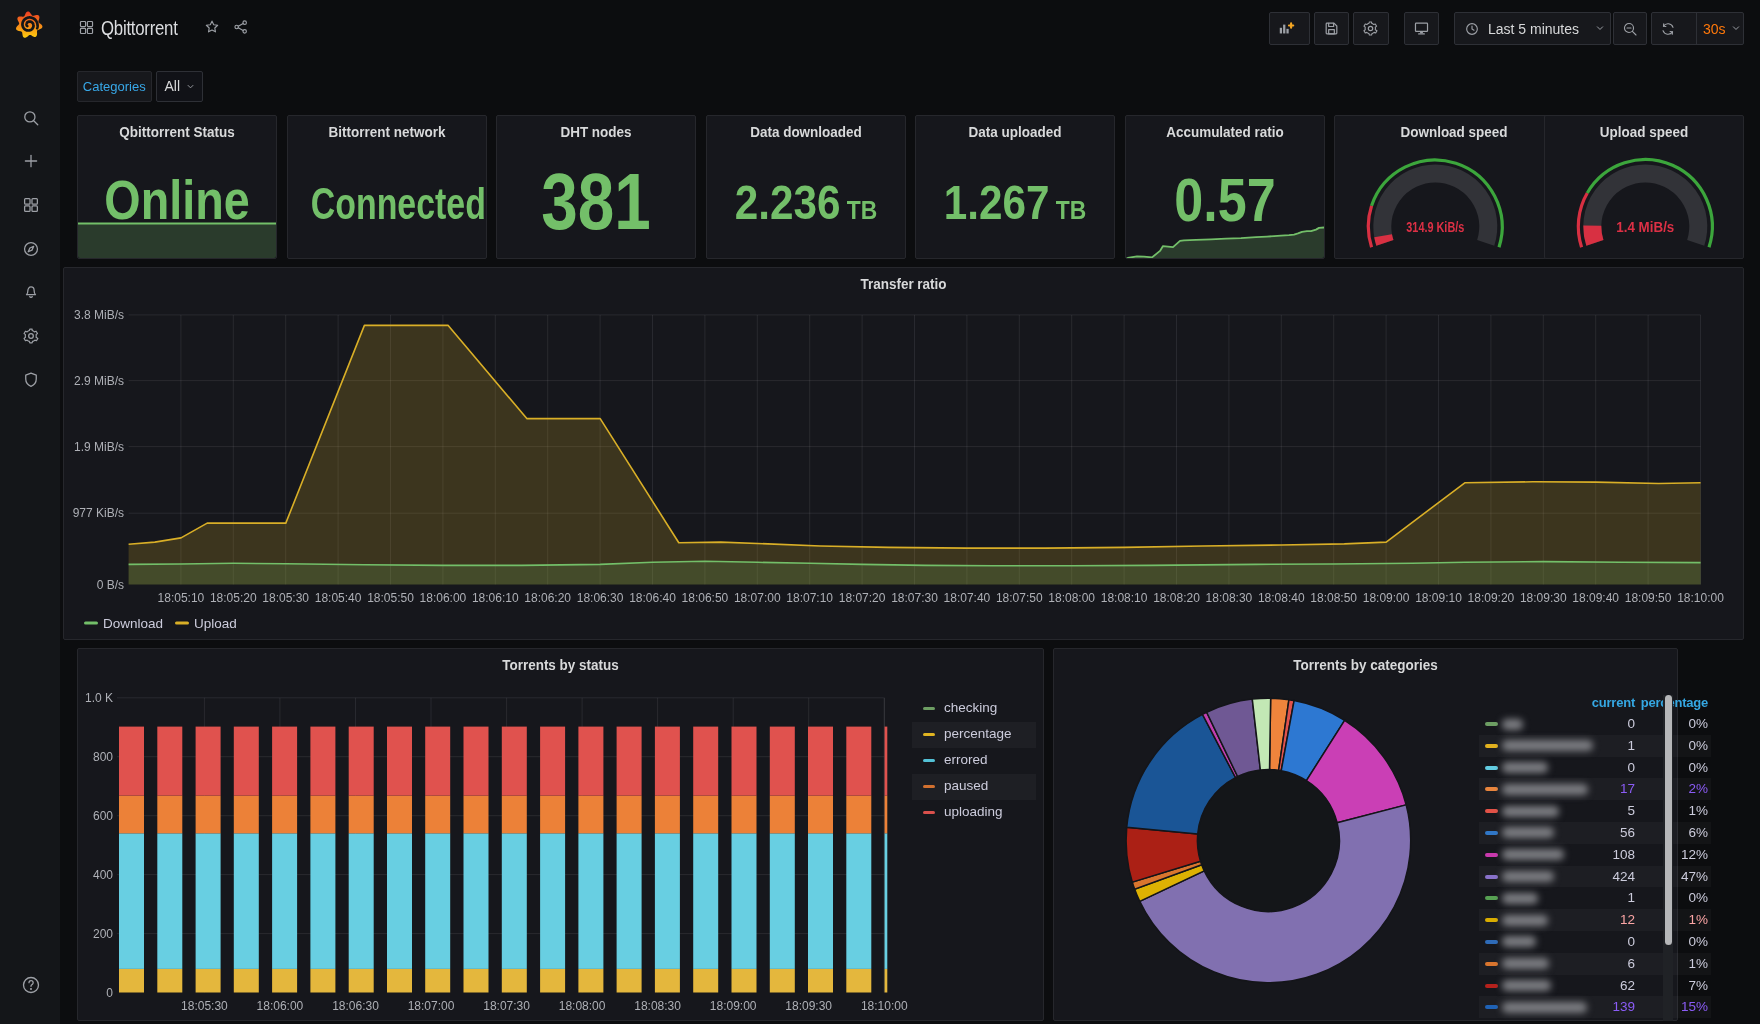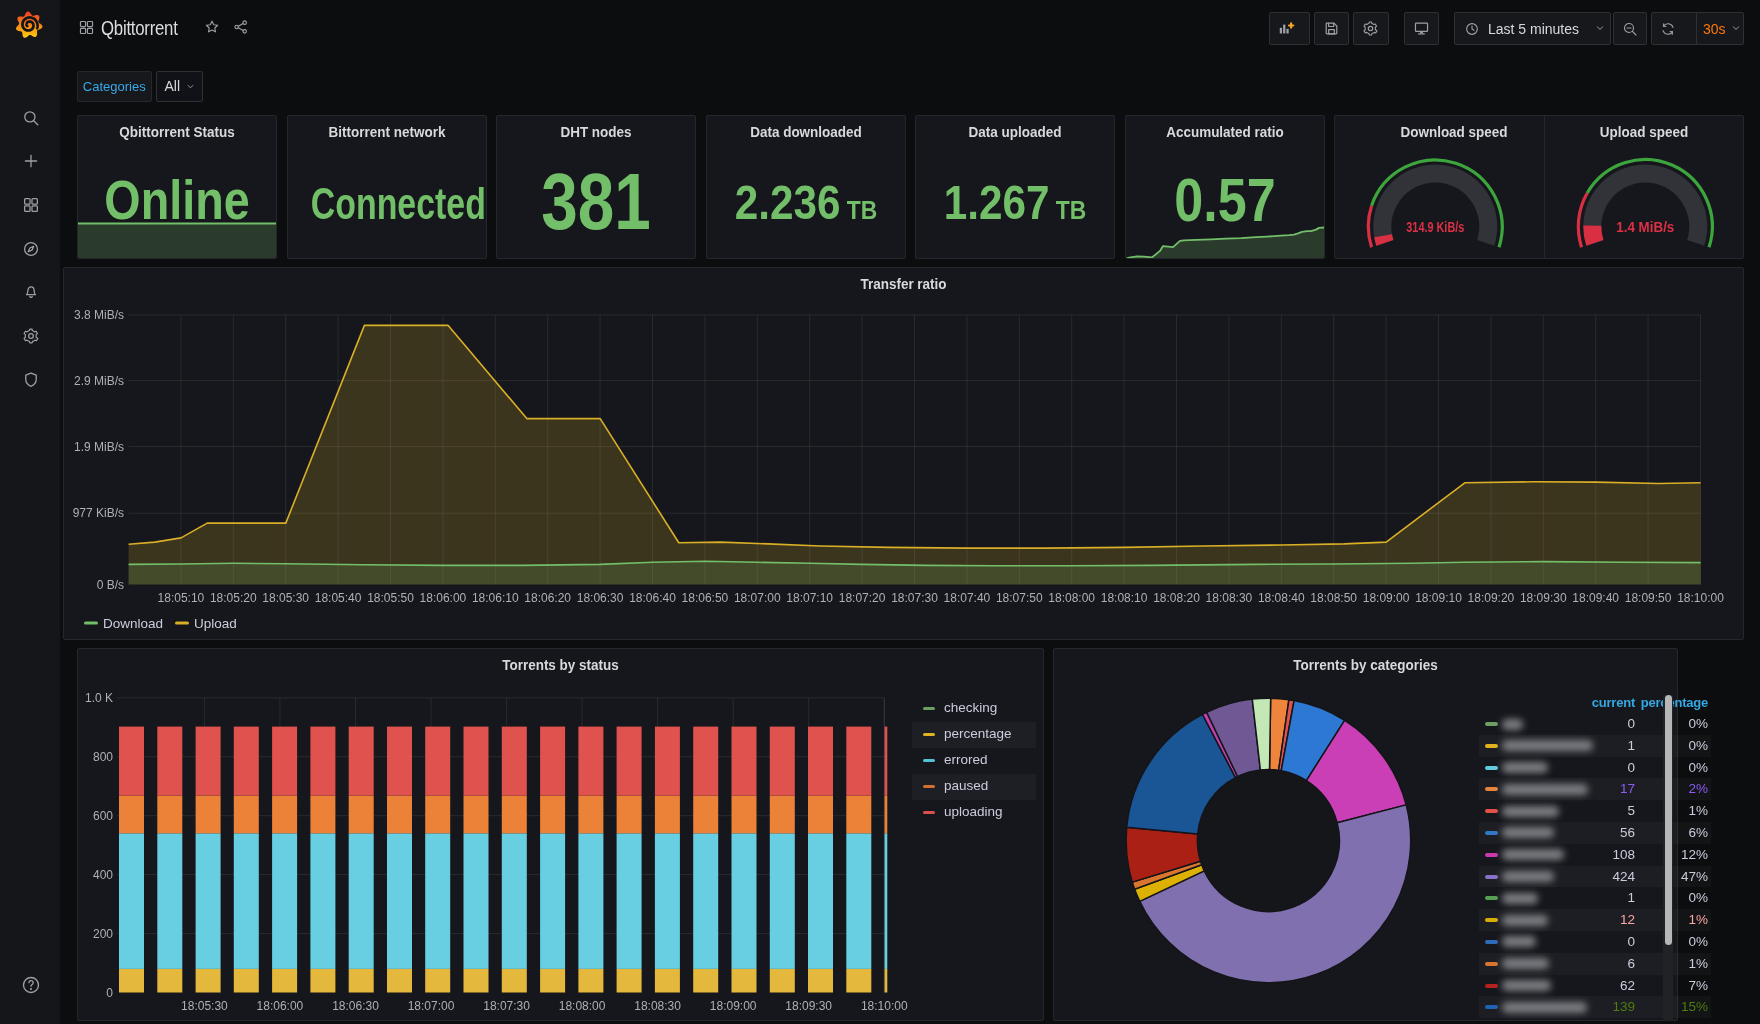--- a/index.html
+++ b/index.html
@@ -504,21 +504,21 @@
         <span style="position:absolute;left:23px;top:5.5px;width:47px;height:11px;border-radius:5px;background:#7c7d82;filter:blur(3.6px)"></span>
         <span style="position:absolute;right:75.5px;top:3px">6</span>
         <span style="position:absolute;right:2.5px;top:3px">1%</span>
       </div>
       <div style="position:relative;height:21.8px;color:#ccccdc">
         <span style="position:absolute;left:6px;top:9px;width:13px;height:4px;border-radius:2px;background:#b5211c"></span>
         <span style="position:absolute;left:23px;top:5.5px;width:49px;height:11px;border-radius:5px;background:#7c7d82;filter:blur(3.6px)"></span>
         <span style="position:absolute;right:75.5px;top:3px">62</span>
         <span style="position:absolute;right:2.5px;top:3px">7%</span>
       </div>
-      <div style="position:relative;height:21.8px;background:rgba(255,255,255,0.03);color:#4d7c0f">
+      <div style="position:relative;height:21.8px;background:rgba(255,255,255,0.03);color:#8b5cf6">
         <span style="position:absolute;left:6px;top:9px;width:13px;height:4px;border-radius:2px;background:#1f62b5"></span>
         <span style="position:absolute;left:23px;top:5.5px;width:85px;height:11px;border-radius:5px;background:#7c7d82;filter:blur(3.6px)"></span>
         <span style="position:absolute;right:75.5px;top:3px">139</span>
         <span style="position:absolute;right:2.5px;top:3px">15%</span>
       </div>
     </div>
     <div style="position:absolute;right:3.5px;top:46px;width:10px;height:326px;background:#202226">
       <div style="position:absolute;left:1.5px;top:0;width:7px;height:250px;border-radius:4px;background:#b6b7b9"></div>
     </div>
   </div>

